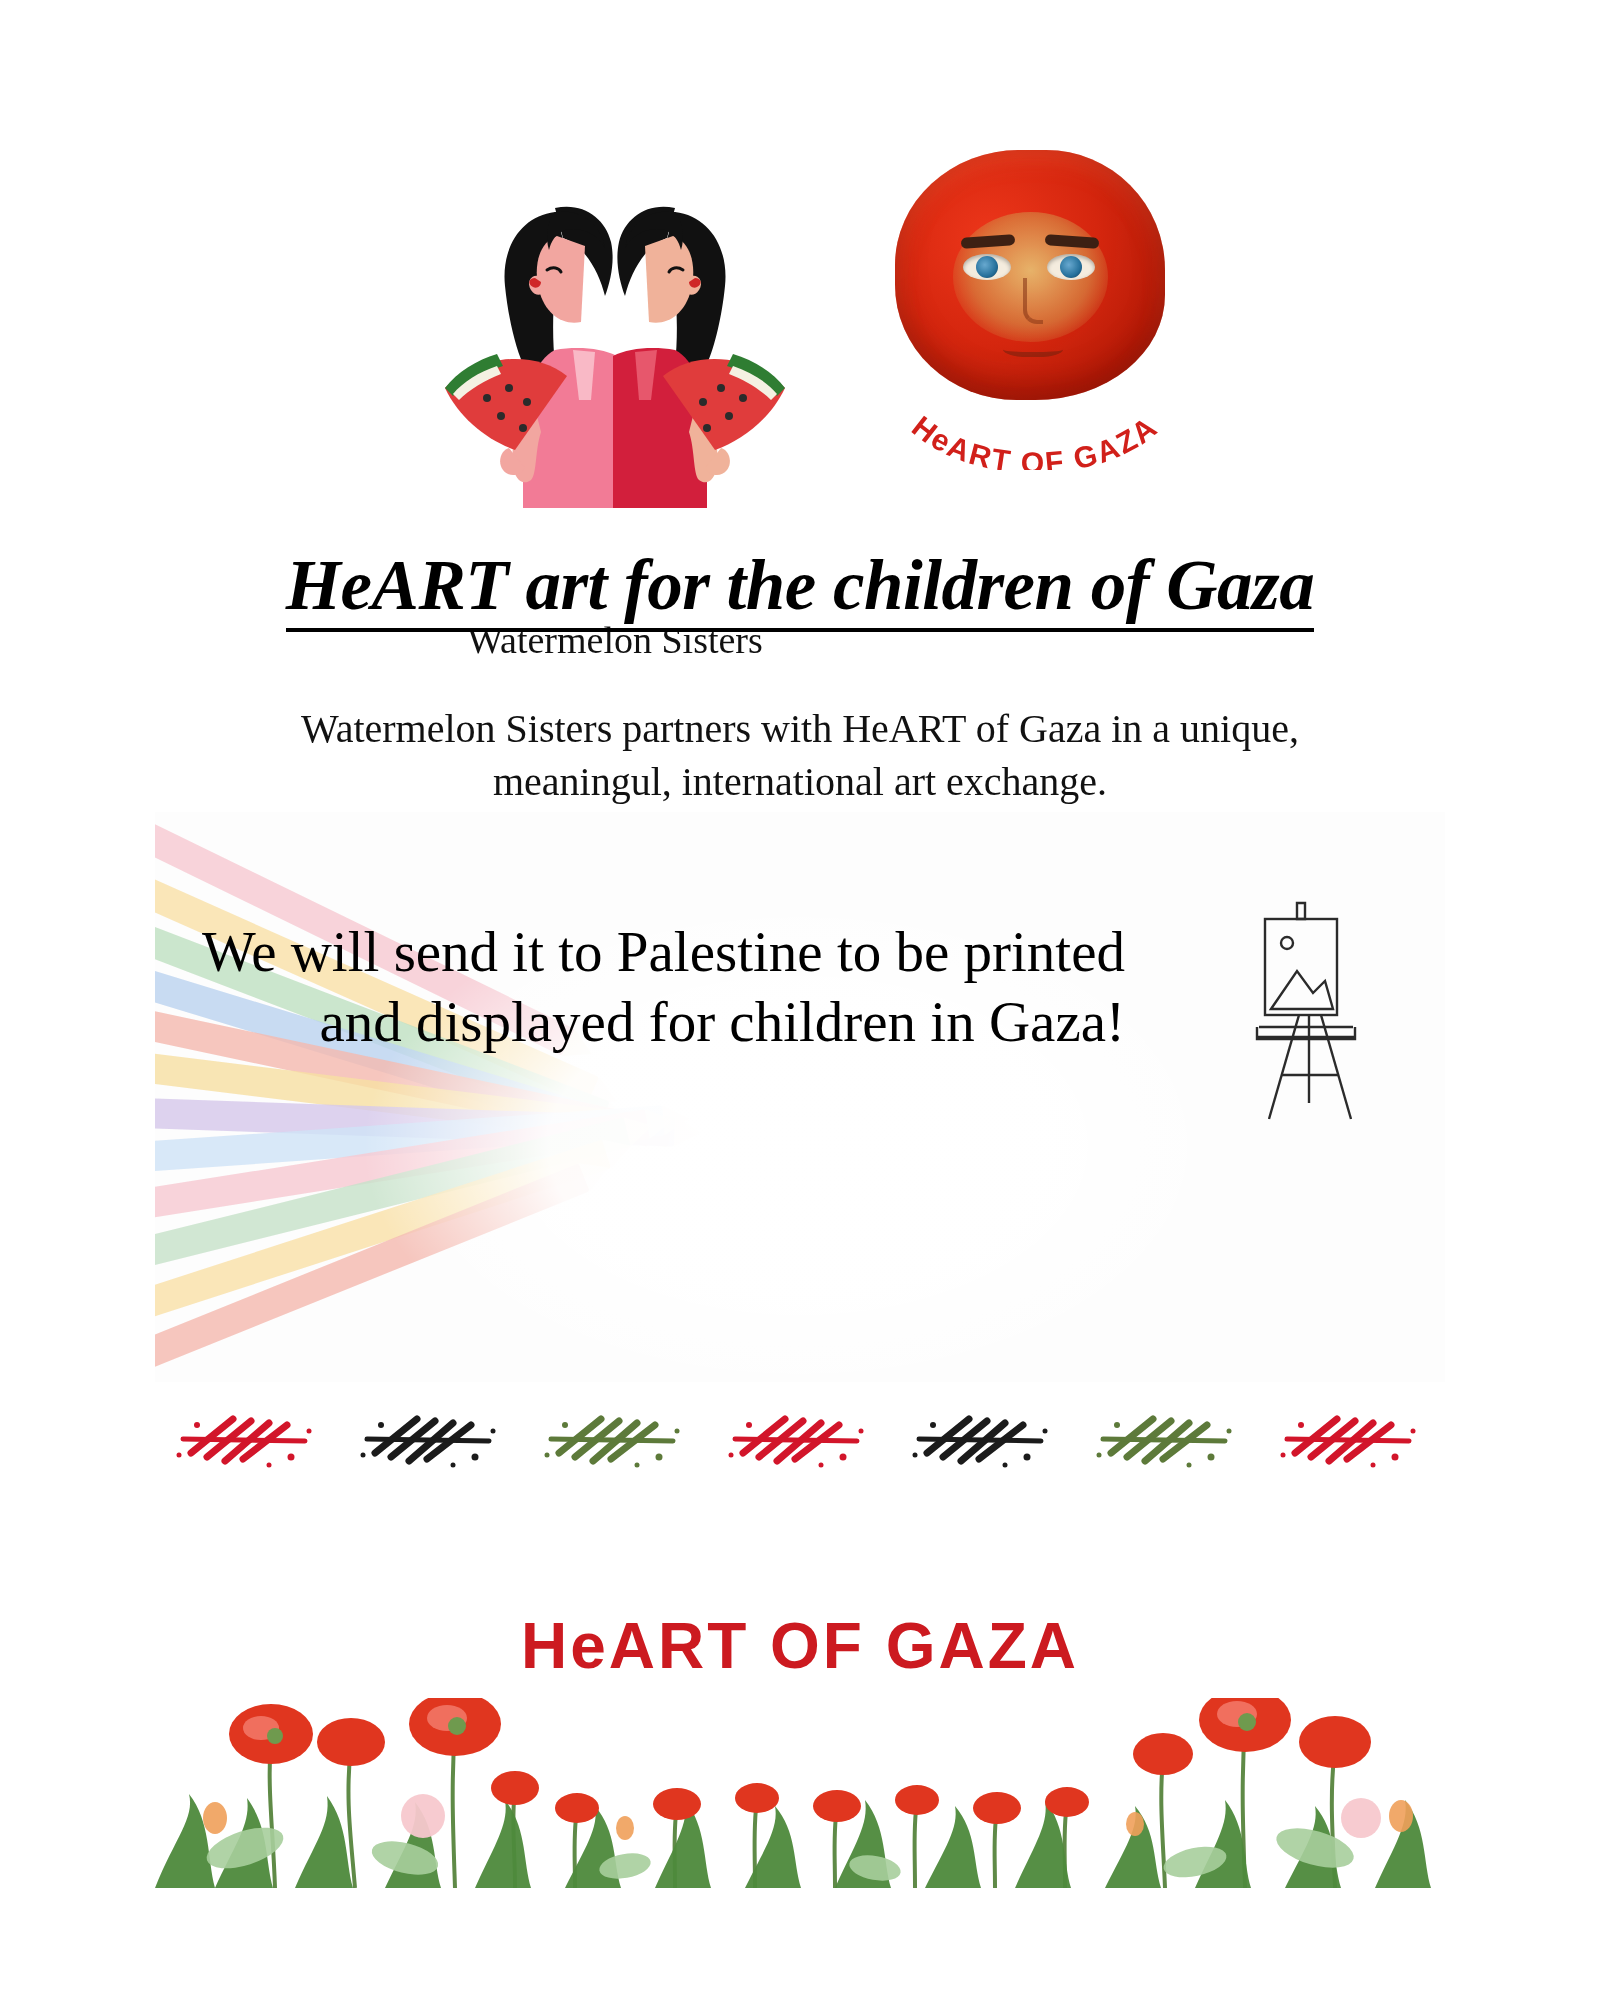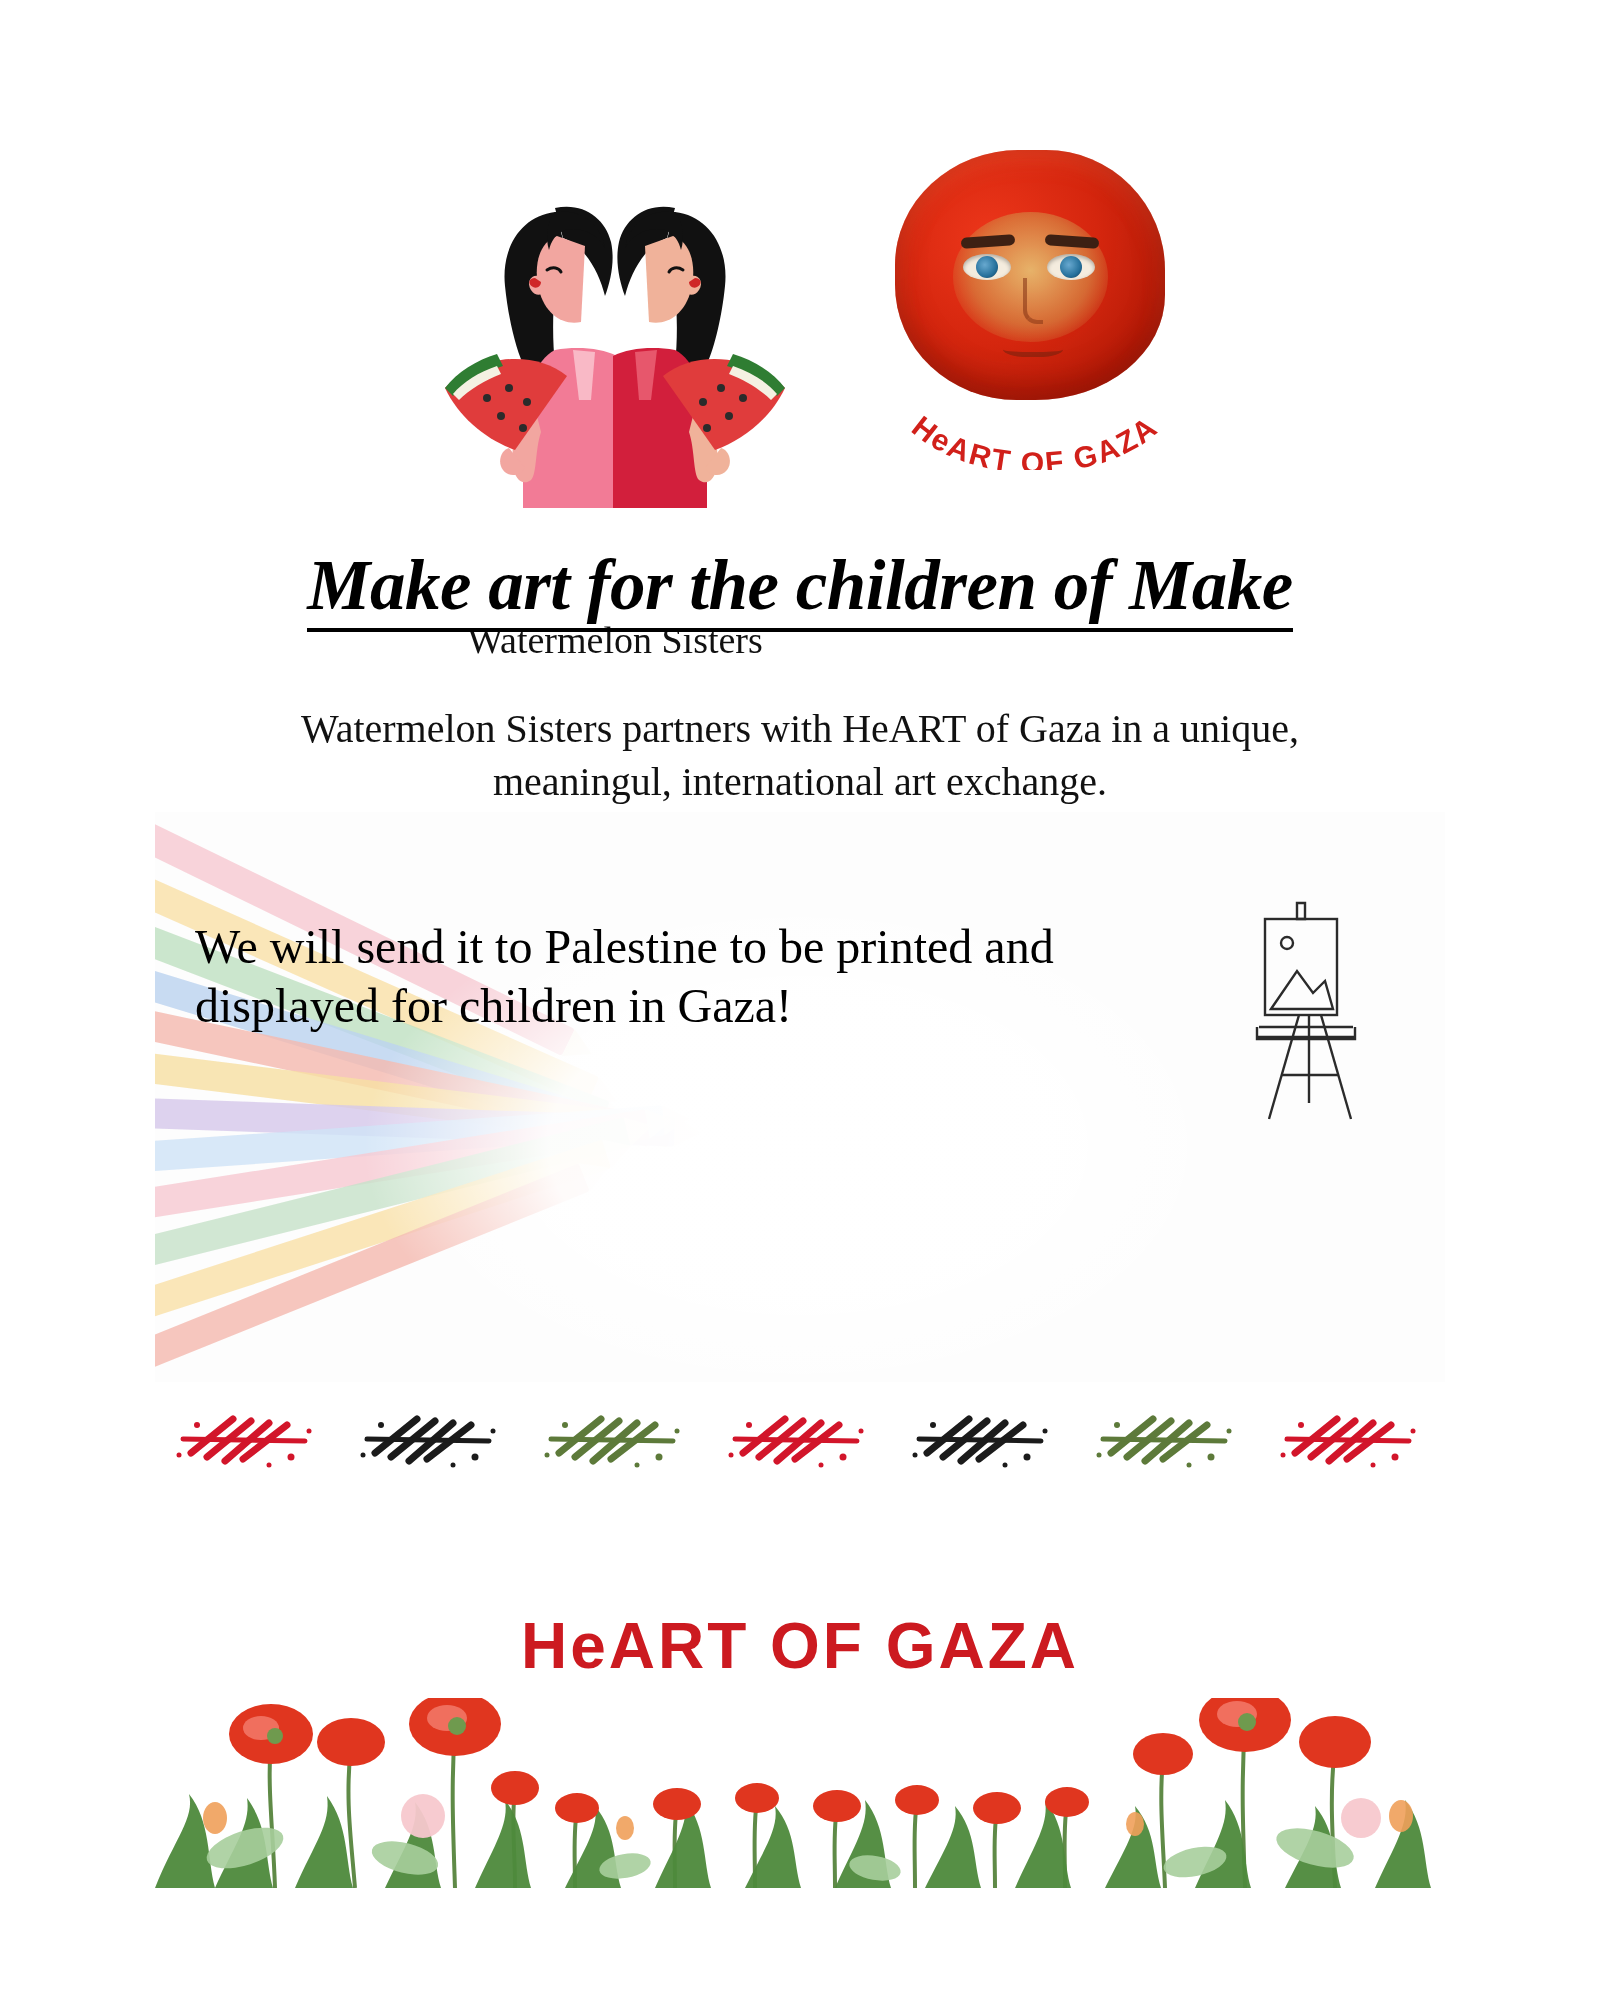--- a/index.html
+++ b/index.html
@@ -212,23 +212,23 @@
     font-style: italic;
     font-weight: bold;
     font-size: 62px;
     color: #000;
   }
   .banner-body {
     position: absolute;
     top: 105px;
     left: 40px;
     width: 930px;
-    text-align: left;
+    text-align: right;
     font-family: "Liberation Serif", serif;
-    font-size: 48px;
+    font-size: 57px;
     line-height: 1.23;
     color: #000;
   }
   .easel {
     position: absolute;
     right: 60px;
     top: 85px;
     width: 150px;
     height: 230px;
   }
@@ -359,21 +359,21 @@
           <text font-family="Liberation Sans, sans-serif" font-size="30" font-weight="bold" fill="#d1201a" letter-spacing="2">
             <textPath href="#hgarc" startOffset="50%" text-anchor="middle">HeART OF GAZA</textPath>
           </text>
         </svg>
       </div>
     </div>
 
     <div class="ws-caption">Watermelon Sisters</div>
   </div>
 
-  <div class="title"><span>Make art for the children of Make</span></div>
+  <div class="title"><span>HeART art for the children of Gaza</span></div>
   <div class="subtitle">Watermelon Sisters partners with HeART of Gaza in a unique, meaningul, international art exchange.</div>
 
   <div class="pencil-banner">
 
     <div class="pencil" style="left:-90px; top:-30px; width:560px; background:#f6c9d2; transform:rotate(26deg);"></div>
     <div class="pencil" style="left:-110px; top:20px; width:600px; background:#f9e0a8; transform:rotate(24deg);"></div>
     <div class="pencil" style="left:-120px; top:70px; width:610px; background:#bfe0c2; transform:rotate(21deg);"></div>
     <div class="pencil" style="left:-130px; top:120px; width:620px; background:#bcd3ef; transform:rotate(17deg);"></div>
     <div class="pencil" style="left:-130px; top:172px; width:640px; background:#f4b9b0; transform:rotate(12deg);"></div>
     <div class="pencil" style="left:-130px; top:226px; width:650px; background:#f7dfa3; transform:rotate(7deg);"></div>

